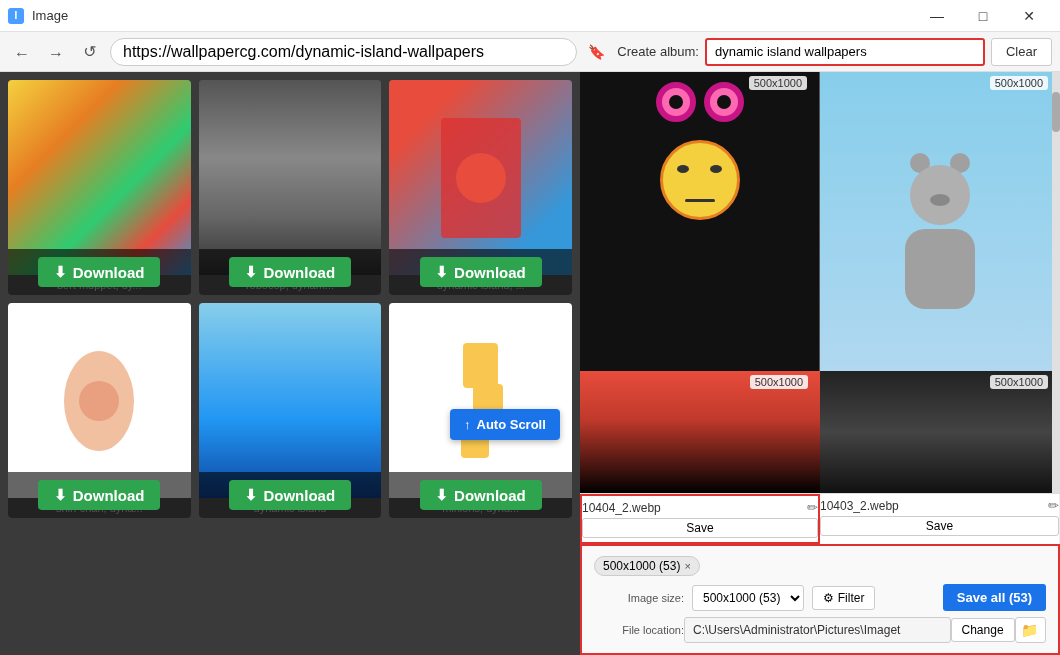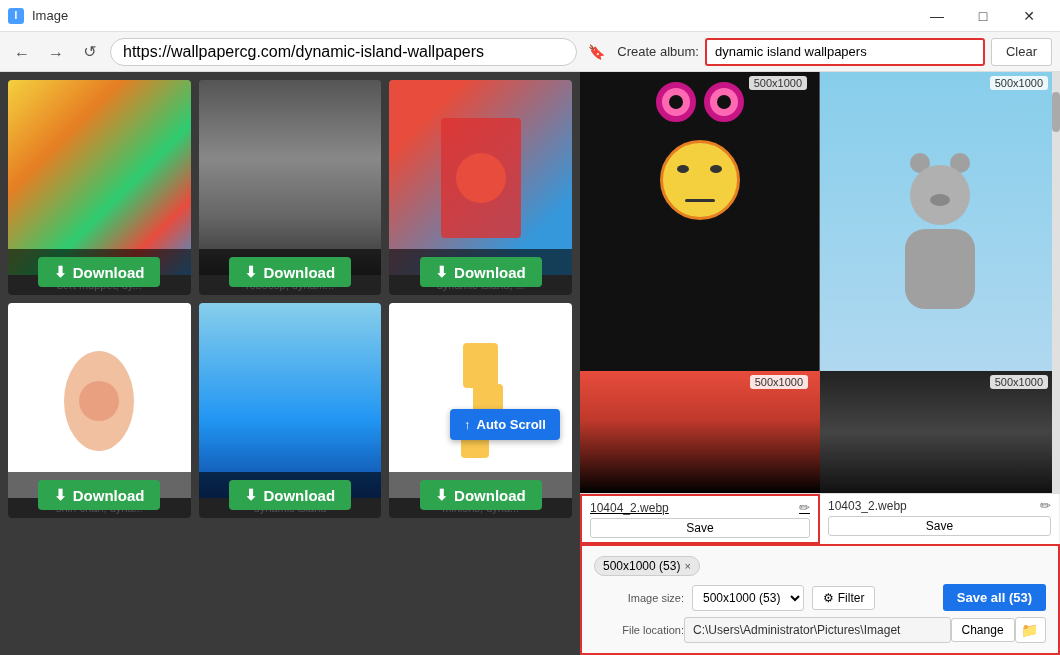--- a/index.html
+++ b/index.html
@@ -329,29 +329,29 @@
         <span class="size-badge" style="position:absolute;top:4px;right:12px;background:rgba(255,255,255,0.85);font-size:11px;padding:1px 5px;border-radius:3px;color:#333;">500x1000</span>
       </div>
 
       <div class="scrollbar-right" style="position:absolute;right:0;top:0;bottom:0;width:8px;background:#e0e0e0;">
         <div class="scrollbar-thumb"></div>
       </div>
     </div>
 
     <div class="filename-rows">
 
-      <div class="filename-cell" style="border:2px solid #e03030;padding:4px 8px;text-decoration:underline;">
+      <div class="filename-cell" style="border:2px solid #e03030;padding:4px 0;">
         <div class="filename-input-row">
           <span class="filename-text">10404_2.webp</span>
           <span class="edit-icon">✏</span>
         </div>
         <button class="save-btn-small">Save</button>
       </div>
 
-      <div class="filename-cell" style="padding:4px 8px;">
+      <div class="filename-cell" style="padding:4px 0;">
         <div class="filename-input-row">
           <span class="filename-text">10403_2.webp</span>
           <span class="edit-icon">✏</span>
         </div>
         <button class="save-btn-small">Save</button>
       </div>
     </div>
 
     <div class="bottom-panel" style="border:2px solid #e03030;">
 

